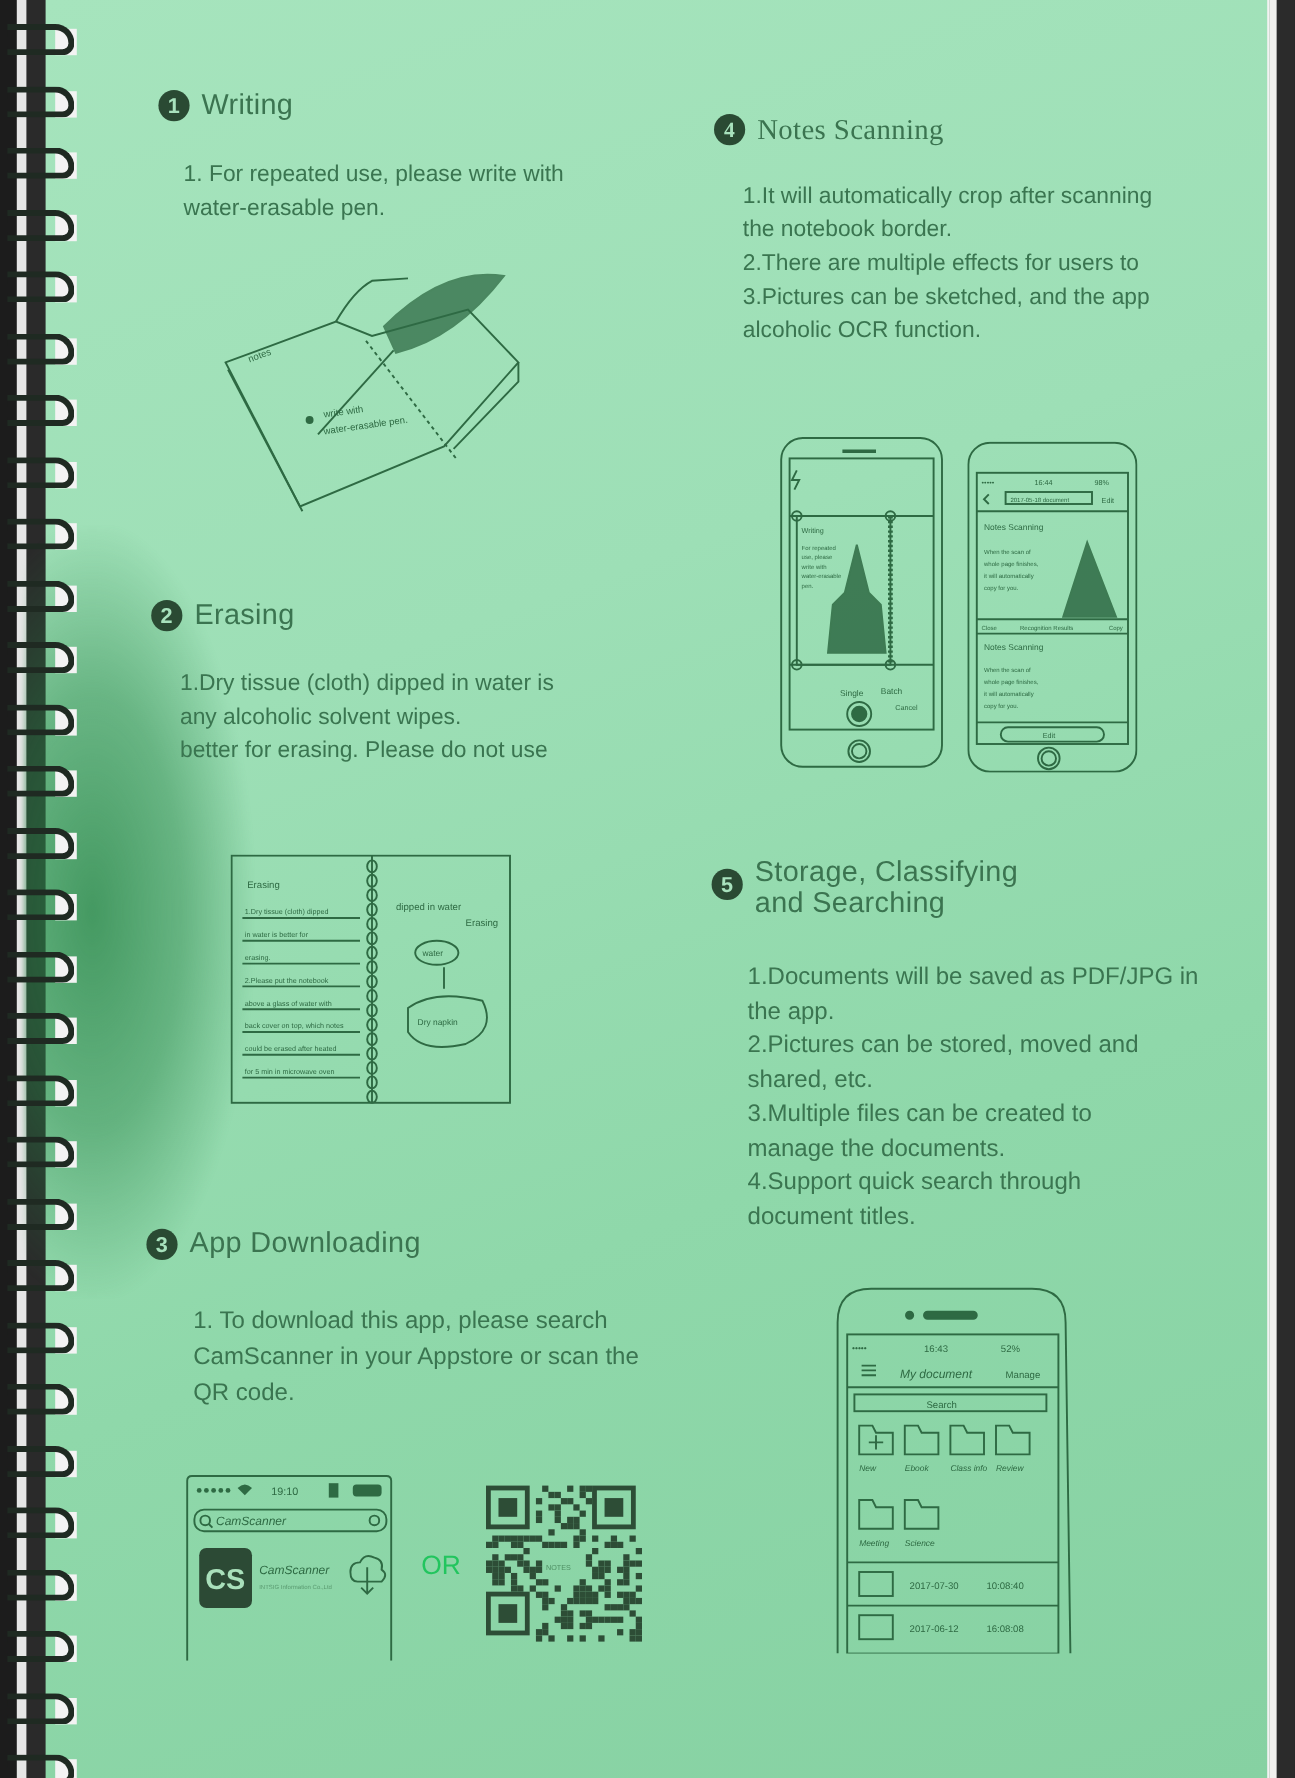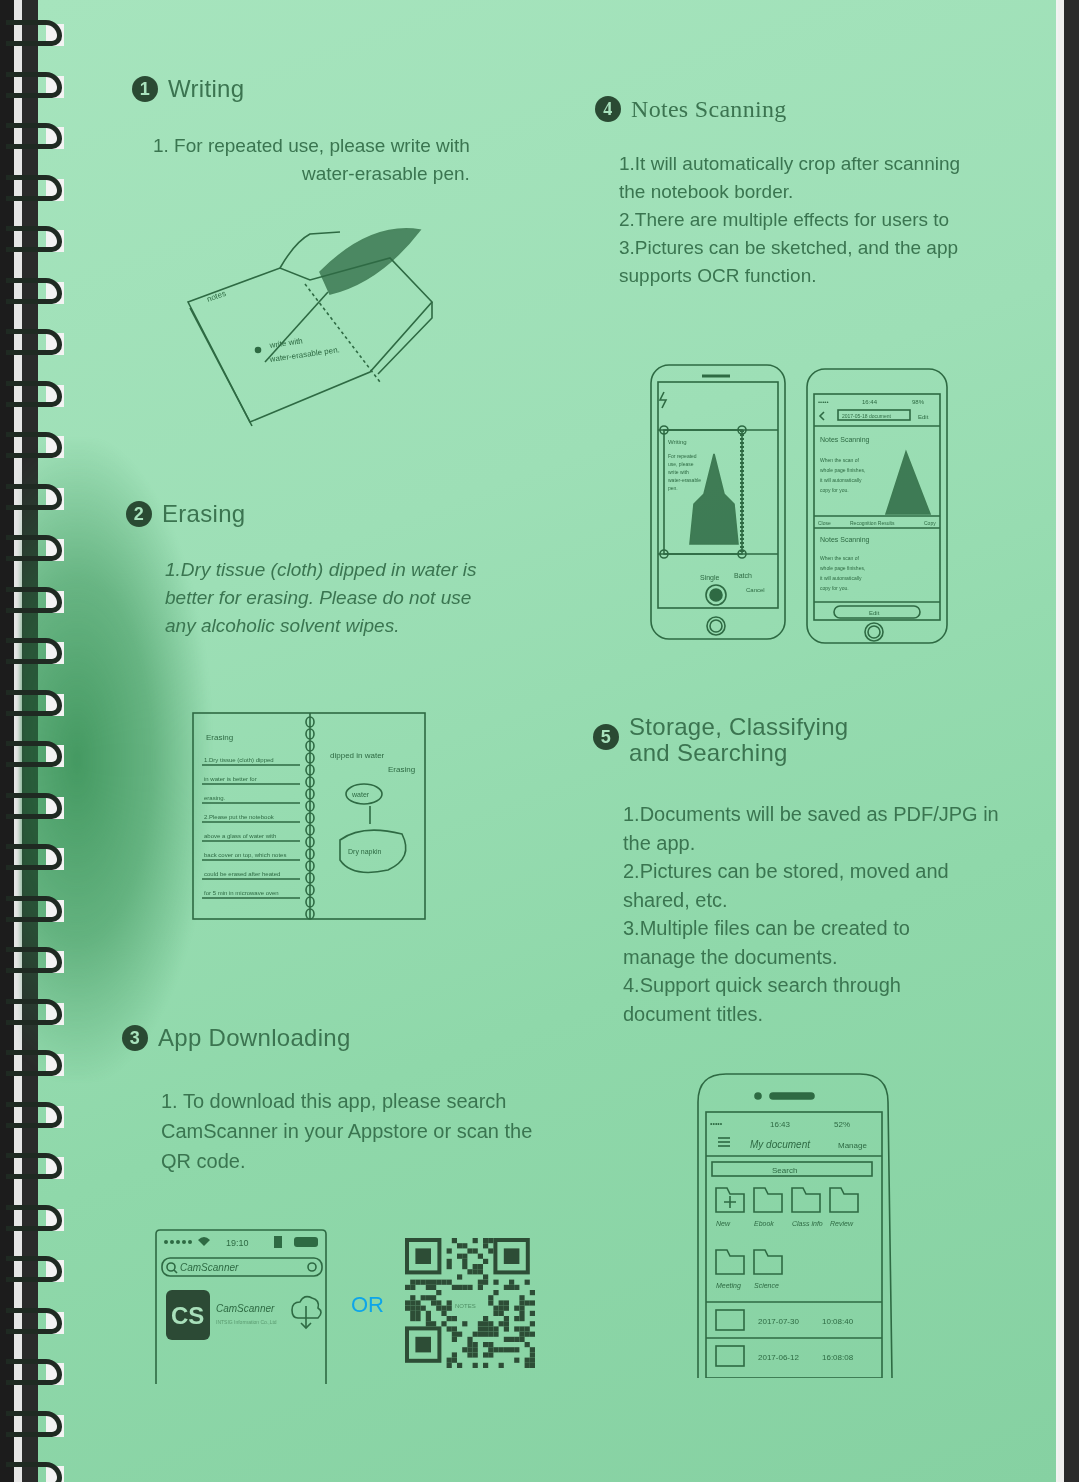--- a/index.html
+++ b/index.html
@@ -32,21 +32,21 @@
     background: #2a4a33; color: #a8e2bd; font-size: 18px; font-weight: bold;
     text-align: center; line-height: 26px; margin-right: 10px; vertical-align: middle;
   }
   .heading-label { vertical-align: middle; }
   .para { position: absolute; font-size: 19px; line-height: 28px; color: #3a7550; }
   .para p { margin: 0; }
 
   .sketch { position: absolute; }
   .sketch svg { display: block; }
 
-  .or-label { position: absolute; left: 351px; top: 1292px; font-size: 22px; color: #0ea5e9; }
+  .or-label { position: absolute; left: 351px; top: 1292px; font-size: 22px; color: #22c55e; }
   .qr { position: absolute; left: 403px; top: 1236px; width: 134px; height: 136px; }
 </style>
 </head>
 <body>
 
 <div class="spine-left"></div>
 <div class="spine-white"></div>
 <div class="page"></div>
 <div class="page-edge"></div>
 <div class="page-dark"></div>
@@ -167,21 +167,21 @@
     </div>
     <div class="ring" style="top: 1460px;">
       <div class="hole"></div>
       <div class="wire"></div>
     </div>
   </div>
 
 <div class="heading" style="left:132px; top:74px;">
   <span class="num-circle">1</span><span class="heading-label">Writing</span>
 </div>
-<div class="para" style="left:153px; top:132px;text-align:right;">
+<div class="para" style="left:153px; top:132px;">
   <p>1. For repeated use, please write with</p>
   <p>water-erasable pen.</p>
 </div>
 <div class="sketch" style="left:180px; top:222px;">
   <svg width="260" height="205" viewBox="0 0 260 205" fill="none" stroke="#2e6a43" stroke-width="1.6">
     <path d="M8 80 L100 46 L130 58 L210 36 L252 80 L190 150 L70 200 Z"></path>
     <path d="M10 86 L72 204"></path>
     <path d="M100 46 Q115 20 130 12 L160 10"></path>
     <path d="M125 62 L200 160" stroke-dasharray="3 3"></path>
     <path d="M252 80 L252 96 L198 152"></path>
@@ -190,24 +190,24 @@
     <circle cx="78" cy="128" r="2.5" fill="#2e6a43"></circle>
     <text x="28" y="80" font-size="8" fill="#2e6a43" stroke="none" transform="rotate(-20 28 80)">notes</text>
     <text x="90" y="126" font-size="8" fill="#2e6a43" stroke="none" transform="rotate(-8 90 126)">write with</text>
     <text x="90" y="140" font-size="8" fill="#2e6a43" stroke="none" transform="rotate(-8 90 140)">water-erasable pen.</text>
   </svg>
 </div>
 
 <div class="heading" style="left:126px; top:499px;">
   <span class="num-circle">2</span><span class="heading-label">Erasing</span>
 </div>
-<div class="para" style="left:165px; top:556px;font-style:italic;">
+<div class="para" style="left:150px; top:556px;">
   <p>1.Dry tissue (cloth) dipped in water is</p>
+  <p>any alcoholic solvent wipes.</p>
   <p>better for erasing. Please do not use</p>
-  <p>any alcoholic solvent wipes.</p>
 </div>
 <div class="sketch" style="left:192px; top:712px;">
   <svg width="234" height="210" viewBox="0 0 234 210" fill="none" stroke="#2e6a43" stroke-width="1.6">
     <rect x="1" y="1" width="232" height="206"></rect>
     <line x1="118" y1="1" x2="118" y2="207"></line>
     <g id="erasing-coils">
         <ellipse cx="118" cy="10" rx="4" ry="5"></ellipse>
         <ellipse cx="118" cy="22" rx="4" ry="5"></ellipse>
         <ellipse cx="118" cy="34" rx="4" ry="5"></ellipse>
         <ellipse cx="118" cy="46" rx="4" ry="5"></ellipse>
@@ -474,21 +474,21 @@
 </div>
 
 <div class="heading" style="left:595px; top:94px;font-family:Liberation Serif, serif;">
   <span class="num-circle">4</span><span class="heading-label">Notes Scanning</span>
 </div>
 <div class="para" style="left:619px; top:150px; line-height:28px;">
   <p>1.It will automatically crop after scanning</p>
   <p>the notebook border.</p>
   <p>2.There are multiple effects for users to</p>
   <p>3.Pictures can be sketched, and the app</p>
-  <p>supports OCR function.</p>
+  <p>alcoholic OCR function.</p>
 </div>
 <div class="sketch" style="left:650px; top:364px;">
   <svg width="136" height="276" viewBox="0 0 136 276" fill="none" stroke="#2e6a43" stroke-width="1.6">
     <rect x="1" y="1" width="134" height="274" rx="18"></rect>
     <rect x="8" y="18" width="120" height="226"></rect>
     <line x1="52" y1="12" x2="80" y2="12" stroke-width="3"></line>
     <path d="M14 28 L10 36 L16 36 L12 44"></path>
     <line x1="8" y1="66" x2="128" y2="66"></line>
     <line x1="8" y1="190" x2="128" y2="190"></line>
     <rect x="14" y="66" width="78" height="124"></rect>

